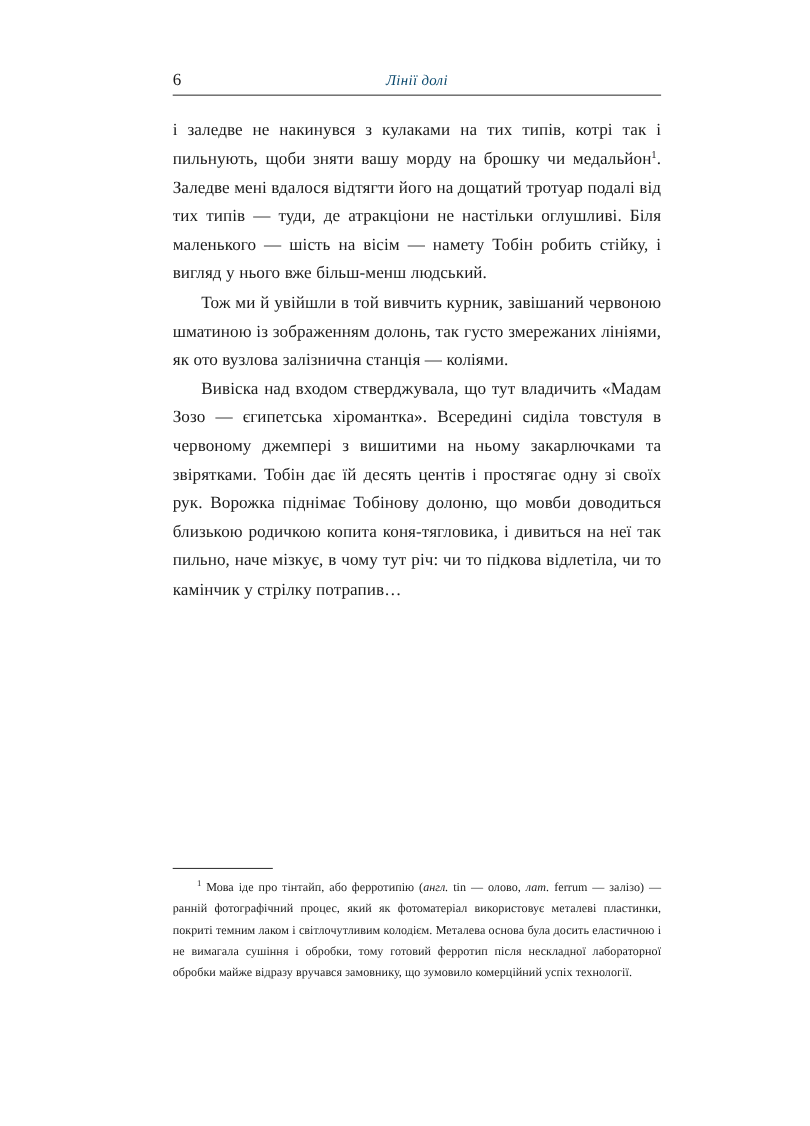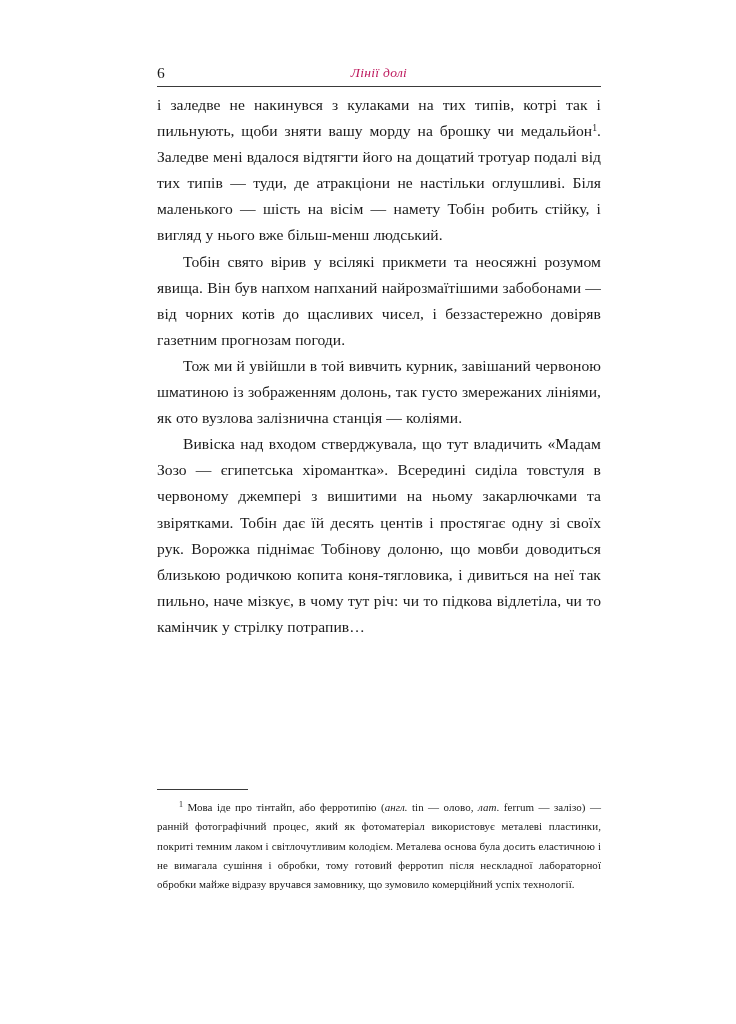--- a/index.html
+++ b/index.html
@@ -49,34 +49,35 @@
   }
   .header-title {
     position: absolute;
     left: 0;
     top: 0;
     width: 444px;
     text-align: center;
     font-style: italic;
     font-size: 13.5px;
     line-height: 22px;
-    color: #be185d;
+    color: #0c4a6e;
     letter-spacing: 0.3px;
   }
   .header-rule {
     position: absolute;
     left: 0;
     top: 24px;
     width: 444px;
     height: 1px;
     background: #3a3a3a;
   }
 
   
   .body-copy {
+    margin-top: 14px;
   }
   .body-copy p {
     margin: 0;
     font-size: 15.6px;
     line-height: 26.1px;
     text-align: justify;
     text-justify: inter-word;
     text-indent: 26px;
     hyphens: manual;
     letter-spacing: 0.05px;
@@ -139,21 +140,20 @@
       <div class="header-rule"></div>
     </div>
 
     <div class="body-copy">
 
       <p class="no-indent">
         <span>і заледве не накинувся з кулаками на тих типів, котрі так і пильнують, щоби зняти вашу морду на брошку чи медальйон</span><sup class="fn-ref">1</sup><span>. Заледве мені вдалося відтягти його на дощатий тротуар подалі від тих типів — туди, де атракціони не настільки оглушливі. Біля маленького — шість на вісім — намету Тобін робить стійку, і вигляд у нього вже більш-менш людський.</span>
       </p>
 
 
-      <p>Тобін свято вірив у всілякі прикмети та неосяжні розумом явища. Він був напхом напханий найрозмаїтішими забобонами — від чорних котів до щасливих чисел, і беззастережно довіряв газетним прогнозам погоди.</p>
 
       <p>Тож ми й увійшли в той вивчить курник, завішаний червоною шматиною із зображенням долонь, так густо змережаних лініями, як ото вузлова залізнична станція — коліями.</p>
 
       <p>Вивіска над входом стверджувала, що тут владичить «Мадам Зозо — єгипетська хіромантка». Всередині сиділа товстуля в червоному джемпері з вишитими на ньому закарлючками та звірятками. Тобін дає їй десять центів і простягає одну зі своїх рук. Ворожка піднімає Тобінову долоню, що мовби доводиться близькою родичкою копита коня-тягловика, і дивиться на неї так пильно, наче мізкує, в чому тут річ: чи то підкова відлетіла, чи то камінчик у стрілку потрапив…</p>
 
     </div>
   </div>
 
   <div class="footnote-zone">
     <div class="footnote-rule"></div>

